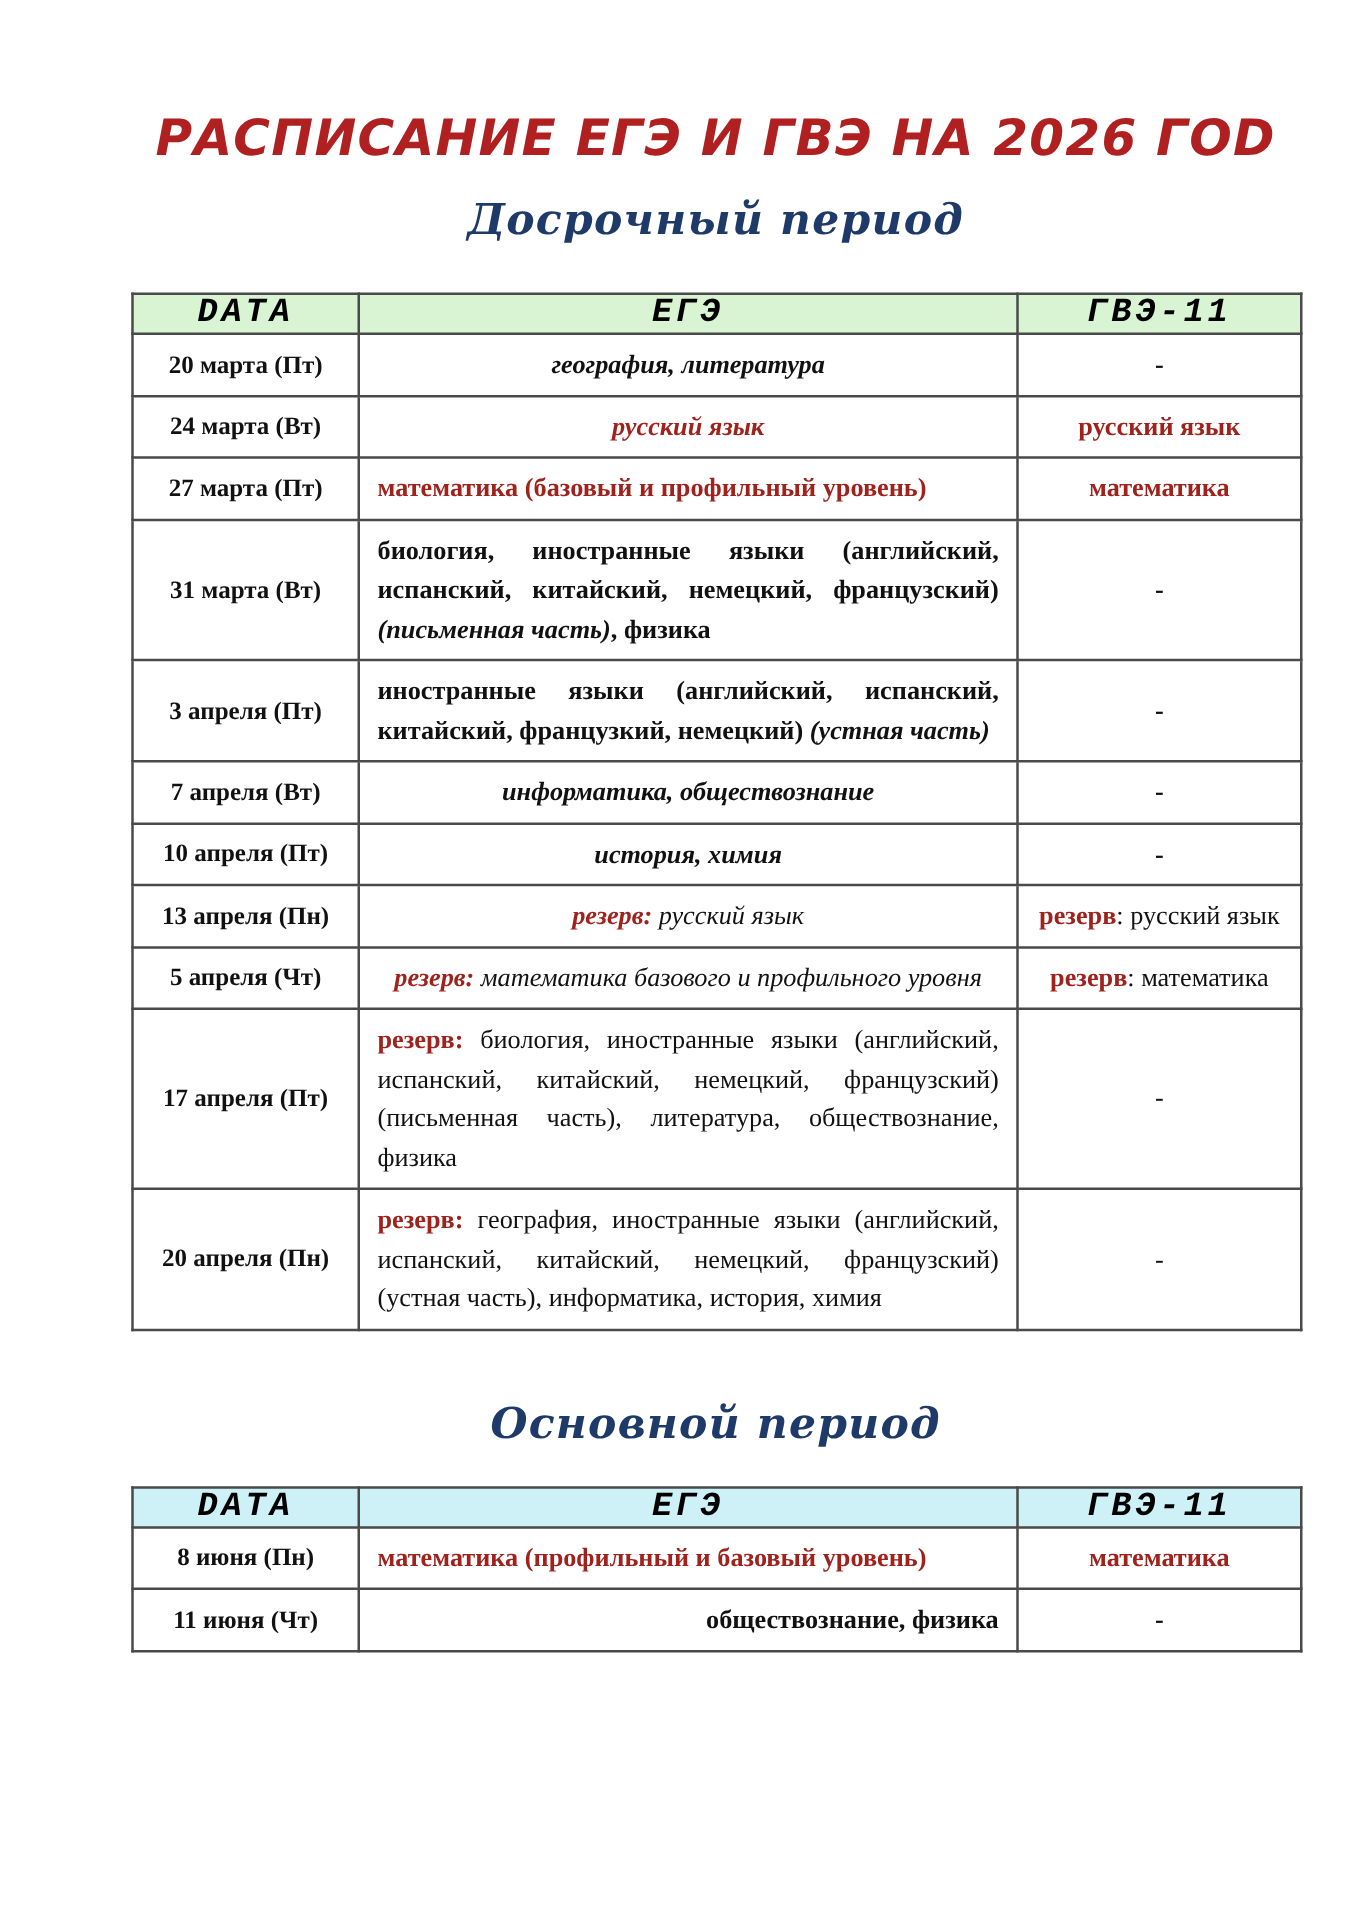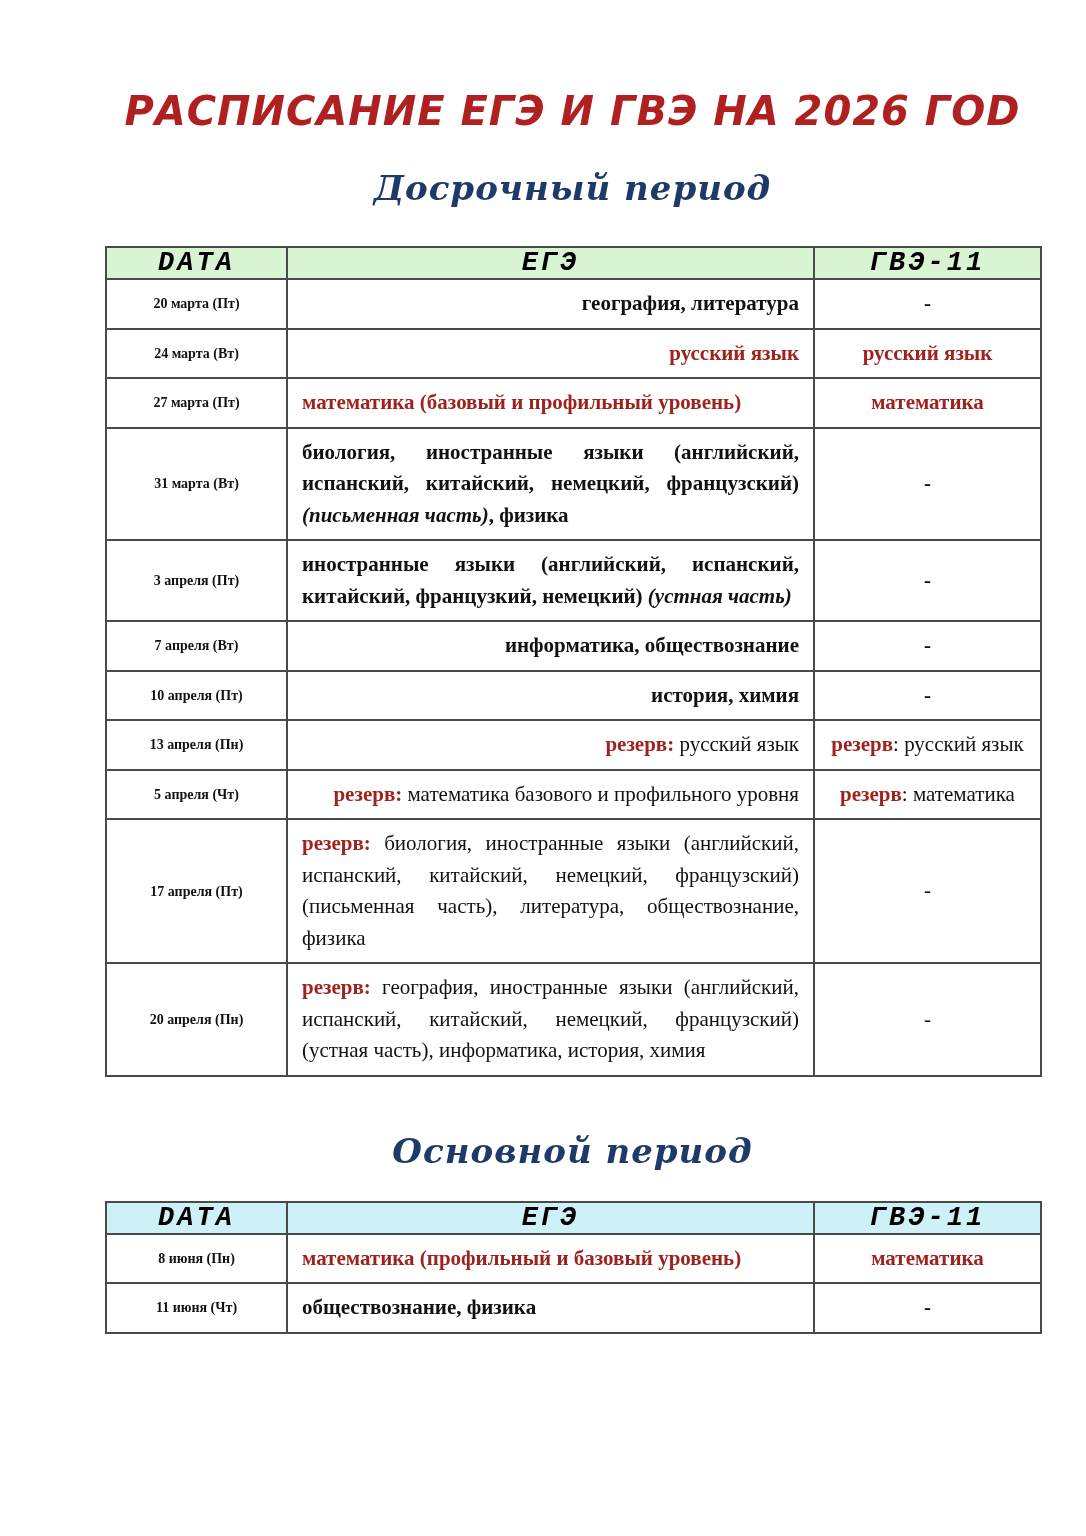--- a/index.html
+++ b/index.html
@@ -39,21 +39,21 @@
   .subtitle{
     margin:22px 0 0 0;
     text-align:center;
     font-family:"DejaVu Serif","Liberation Serif",serif;
     font-style:italic;
     font-weight:bold;
     font-size:34px;
     letter-spacing:1px;
     color:var(--heading-blue);
   }
-  .period-early .subtitle{margin-top:34px;}
+  .period-early .subtitle{margin-top:22px;}
   .period-main .subtitle{margin-top:54px;}
   table.schedule{
     border-collapse:collapse;
     width:935px;
     margin-top:38px;
     table-layout:fixed;
   }
   .period-main table.schedule{margin-top:30px;}
   th,td{
     border:2px solid var(--border);
@@ -74,32 +74,32 @@
   .col-ege{width:527px;}
   .col-gve{width:227px;}
   td{
     vertical-align:middle;
     font-size:21px;
     line-height:1.5;
   }
   td.date-cell{
     text-align:center;
     font-weight:bold;
-    font-size:14px;
+    font-size:20px;
     padding:7px 4px;
   }
   td.ege-cell{
     padding:8px 14px;
   }
   td.gve-cell{
     text-align:center;
     padding:7px 8px;
   }
-  .align-left{text-align:right;}
-  .align-center{text-align:left;margin-left:16px;}
+  .align-left{text-align:center;font-style:italic;}
+  .align-center{text-align:right;margin-left:16px;}
   .align-justify{text-align:justify;text-justify:inter-word;}
   .seg-bold{font-weight:bold;}
   .seg-red{font-weight:bold;color:var(--cell-red);}
   .seg-reg{font-weight:normal;}
   .seg-bi{font-weight:bold;font-style:italic;}
 </style>
 </head>
 <body>
 
 <div class="page">

